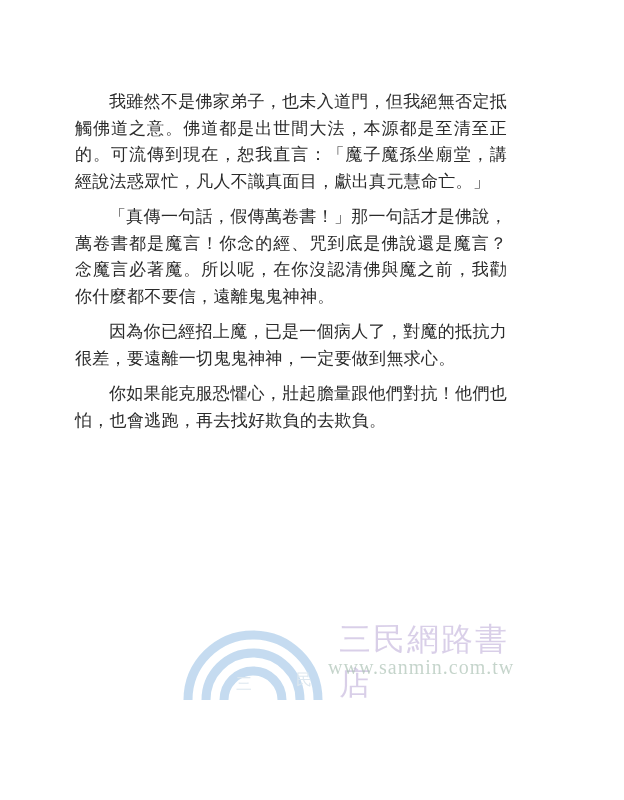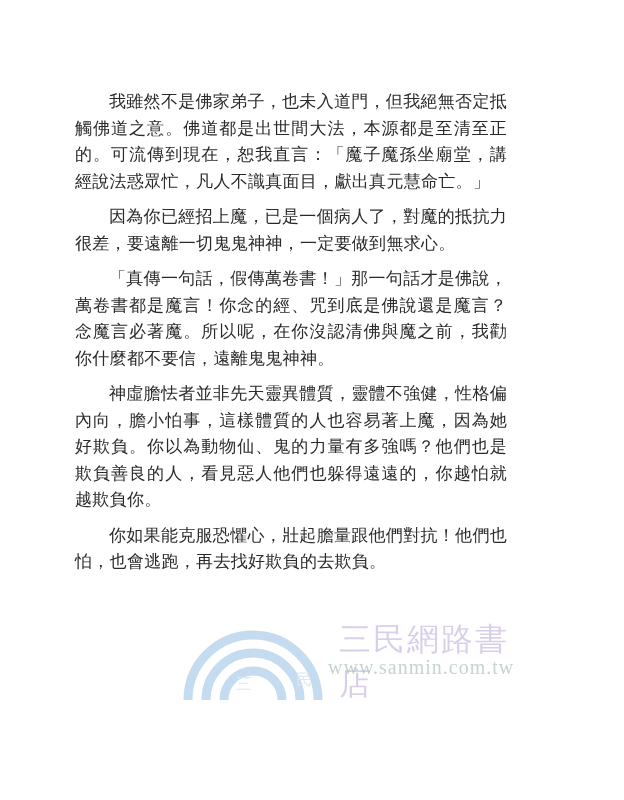--- a/index.html
+++ b/index.html
@@ -33,23 +33,22 @@
   .wm-mark {
     position: absolute; font-family: "DejaVu Serif", serif; font-size: 16px; color: #9fbdd3;
   }
 </style>
 </head>
 <body>
 
 <div class="page">
   <div class="text-block">
     <p class="para indent">我雖然不是佛家弟子，也未入道門，但我絕無否定抵觸佛道之意。佛道都是出世間大法，本源都是至清至正的。可流傳到現在，恕我直言：「魔子魔孫坐廟堂，講經說法惑眾忙，凡人不識真面目，獻出真元慧命亡。」</p>
+    <p class="para indent">「真傳一句話，假傳萬卷書！」那一句話才是佛說，萬卷書都是魔言！你念的經、咒到底是佛說還是魔言？念魔言必著魔。所以呢，在你沒認清佛與魔之前，我勸你什麼都不要信，遠離鬼鬼神神。</p>
     <p class="para indent">因為你已經招上魔，已是一個病人了，對魔的抵抗力很差，要遠離一切鬼鬼神神，一定要做到無求心。</p>
-    <p class="para indent">「真傳一句話，假傳萬卷書！」那一句話才是佛說，萬卷書都是魔言！你念的經、咒到底是佛說還是魔言？念魔言必著魔。所以呢，在你沒認清佛與魔之前，我勸你什麼都不要信，遠離鬼鬼神神。</p>
-    <p class="para indent">神虛膽怯者並非先天靈異體質，靈體不強健，性格偏內向，膽小怕事，這樣體質的人也容易著上魔，因為她好欺負。你以為動物仙、鬼的力量有多強嗎？他們也是欺負善良的人，看見惡人他們也躲得遠遠的，你越怕就越欺負你。</p>
     <p class="para indent">你如果能克服恐懼心，壯起膽量跟他們對抗！他們也怕，也會逃跑，再去找好欺負的去欺負。</p>
 
   </div>
 
   <div class="watermark">
     <svg class="wm-arcs" viewBox="0 0 150 90" width="150" height="90">
       <g fill="none" stroke="#5b9bd5" stroke-width="9">
         <path d="M10 88 A65 65 0 0 1 140 88"></path>
         <path d="M28 88 A47 47 0 0 1 122 88"></path>
         <path d="M46 88 A29 29 0 0 1 104 88"></path>

